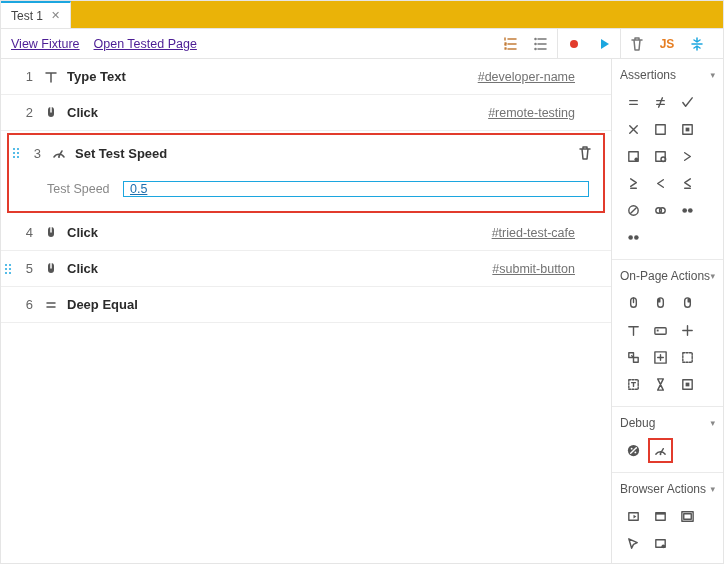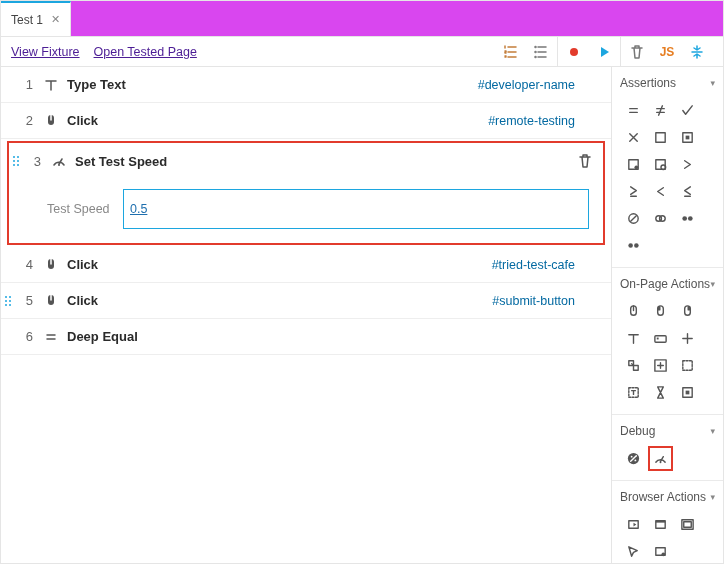--- a/index.html
+++ b/index.html
@@ -1,19 +1,19 @@
 <!DOCTYPE html>
 <html><head>
 <meta charset="utf-8">
 <style>
   * { box-sizing: border-box; margin: 0; padding: 0; }
   body { font-family: -apple-system, "Segoe UI", Helvetica, Arial, sans-serif; font-size: 13px; color: #333; background: #fff; width: 724px; height: 564px; overflow: hidden; }
   .app { display: flex; flex-direction: column; width: 724px; height: 564px; border: 1px solid #e5e5e5; }
   
-  .tabbar { display: flex; align-items: center; background: #d946ef; border-bottom: 1px solid #e5e5e5; height: 36px; }
+  .tabbar { display: flex; align-items: center; background: #eab308; border-bottom: 1px solid #e5e5e5; height: 28px; }
   .tab { display: flex; align-items: center; height: 100%; padding: 0 10px; background: #fff; border-top: 2px solid #1ca6df; border-right: 1px solid #e5e5e5; font-size: 12px; color: #444; }
   .tab .close { font-size: 11px; color: #888; margin-left: 8px; cursor: pointer; }
   
   .subbar { display: flex; align-items: center; height: 30px; border-bottom: 1px solid #e5e5e5; padding: 0 10px; }
   .subbar a { color: #4c1d95; text-decoration: underline; font-size: 12.5px; margin-right: 14px; cursor: pointer; }
   .subbar .spacer { flex: 1; }
   .tbgroup { display: flex; align-items: center; border-left: 1px solid #e5e5e5; height: 100%; padding: 0 8px; gap: 14px; }
   .tbgroup.first { border-left: none; }
   .ticon { width: 16px; height: 16px; display: flex; align-items: center; justify-content: center; color: #777; cursor: pointer; }
   
@@ -22,28 +22,28 @@
   .sidebar { width: 112px; border-left: 1px solid #e5e5e5; overflow: auto; background: #fff; }
   
   .step { display: flex; align-items: center; height: 36px; border-bottom: 1px solid #eee; padding: 0 10px 0 4px; }
   .grip { width: 6px; display: flex; flex-direction: column; gap: 2px; margin-right: 4px; visibility: hidden; }
   .grip span { width: 6px; height: 2px; display:flex; justify-content:space-between;}
   .grip span::before, .grip span::after { content:""; width:2px; height:2px; background:#1ca6df; border-radius:50%; display:block;}
   .step.has-grip .grip { visibility: visible; }
   .num { width: 18px; text-align: right; color: #666; font-size: 13px; margin-right: 10px; }
   .sicon { width: 16px; height: 16px; margin-right: 8px; display: flex; align-items: center; justify-content: center; color: #555; }
   .sname { font-weight: 600; color: #2b2b2b; }
-  .ssel { margin-left: auto; color: #0369a1; font-size: 12.5px; margin-right: 10px; }
+  .ssel { margin-left: auto; color: #737373; font-size: 12.5px; margin-right: 10px; text-decoration: underline; }
   .strash { width: 16px; height: 16px; color: #555; cursor: pointer; visibility:hidden;}
   .step.active .strash { visibility: visible; }
   .red-outline { border: 2.5px solid #e23b2c; margin: 2px 6px; }
   .step.active { border-bottom: none; }
   .step-body { display: flex; align-items: center; padding: 10px 14px 14px 38px; }
   .step-body .label { width: 76px; color: #888; font-size: 12.5px; }
-  .step-body input { flex: 1; border: 1px solid #1ca6df; padding: 12px 6px; font-size: 12.5px; color: #1f6fae; outline: none; text-decoration: underline; }
+  .step-body input { flex: 1; border: 1px solid #1ca6df; padding: 0 6px; font-size: 12.5px; color: #1f6fae; outline: none; text-decoration: underline; }
   
   .ssec { border-bottom: 1px solid #eaeaea; padding: 6px 8px 8px 8px; }
   .ssec-h { display: flex; align-items: center; justify-content: space-between; font-size: 12px; color: #555; height: 20px; cursor: pointer; }
   .ssec-h .caret { font-size: 9px; color: #888; }
   .iconrow { display: flex; flex-wrap: wrap; gap: 0; margin-top: 4px; }
   .ibtn { width: 25px; height: 25px; display: flex; align-items: center; justify-content: center; color: #555; cursor: pointer; margin: 1px; }
   .ibtn.hl { border: 2px solid #e23b2c; }
   .ibtn svg { width: 15px; height: 15px; }
   
   svg { stroke: currentColor; fill: none; stroke-width: 1.5; stroke-linecap: round; stroke-linejoin: round; }

